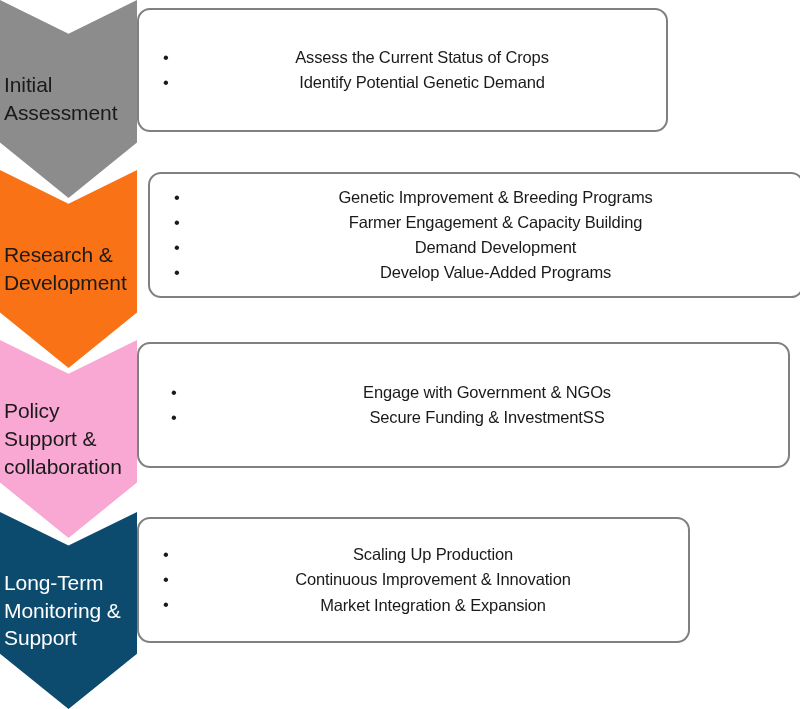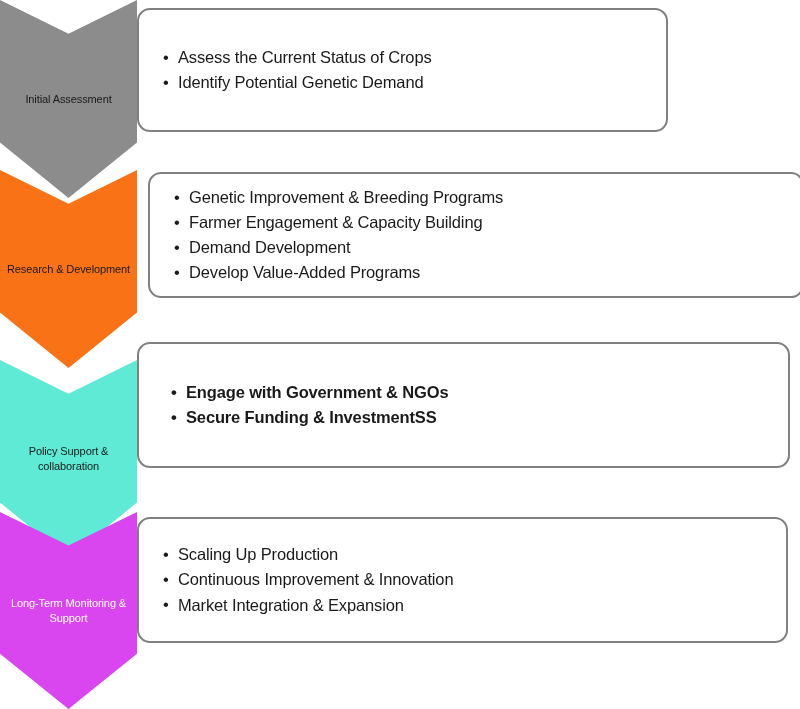--- a/index.html
+++ b/index.html
@@ -37,42 +37,43 @@
     width: 137px;
     -webkit-clip-path: polygon(0% 0%, 50% 17%, 100% 0%, 100% 72%, 50% 100%, 0% 72%);
     clip-path: polygon(0% 0%, 50% 17%, 100% 0%, 100% 72%, 50% 100%, 0% 72%);
     display: flex;
     align-items: center;
     justify-content: center;
     box-sizing: border-box;
   }
 
   .chevron-label {
-    text-align: center;
-    font-size: 11px;
+    text-align: left;
+    font-size: 21px;
     line-height: 1.32;
     letter-spacing: -0.1px;
     padding: 0 4px;
     width: 100%;
     word-wrap: break-word;
   }
 
   .chev-dark-text  .chevron-label { color: #1a1a1a; }
   .chev-light-text .chevron-label { color: #ffffff; }
 
   
   .content-box {
     position: absolute;
     background: #ffffff;
     border: 2px solid #808080;
     border-radius: 13px;
     box-sizing: border-box;
     display: flex;
     flex-direction: column;
     justify-content: center;
+    text-align: center;
   }
 
   .bullet-list {
     list-style: none;
     margin: 0;
     padding: 0 0 0 24px;
   }
 
   .bullet-item {
     position: relative;
@@ -101,25 +102,25 @@
   <div class="chevron-stack">
 
     <div class="chevron chev-dark-text" style="top:0px; height:198px; background:#8C8C8C;">
       <div class="chevron-label">Initial Assessment</div>
     </div>
 
     <div class="chevron chev-dark-text" style="top:170px; height:198px; background:#f97316;">
       <div class="chevron-label">Research &amp; Development</div>
     </div>
 
-    <div class="chevron chev-dark-text" style="top:360px; height:198px; background:#5eead4;">
+    <div class="chevron chev-dark-text" style="top:340px; height:198px; background:#f9a8d4;">
       <div class="chevron-label">Policy Support &amp; collaboration</div>
     </div>
 
-    <div class="chevron chev-light-text" style="top:512px; height:197px; background:#d946ef;">
+    <div class="chevron chev-light-text" style="top:512px; height:197px; background:#0c4a6e;">
       <div class="chevron-label">Long-Term Monitoring &amp; Support</div>
     </div>
 
   </div>
 
   <div class="content-box" style="left:137px; top:8px; width:531px; height:124px;">
     <ul class="bullet-list">
       <li class="bullet-item">Assess the Current Status of Crops</li>
       <li class="bullet-item">Identify Potential Genetic Demand</li>
     </ul>
@@ -127,28 +128,28 @@
 
   <div class="content-box" style="left:148px; top:172px; width:656px; height:126px;">
     <ul class="bullet-list">
       <li class="bullet-item">Genetic Improvement &amp; Breeding Programs</li>
       <li class="bullet-item">Farmer Engagement &amp; Capacity Building</li>
       <li class="bullet-item">Demand Development</li>
       <li class="bullet-item">Develop Value-Added Programs</li>
     </ul>
   </div>
 
-  <div class="content-box" style="left:137px; top:342px; width:653px; height:126px;font-weight:bold;">
+  <div class="content-box" style="left:137px; top:342px; width:653px; height:126px;">
     <ul class="bullet-list" style="padding-left:32px;">
       <li class="bullet-item">Engage with Government &amp; NGOs</li>
       <li class="bullet-item">Secure Funding &amp; InvestmentSS</li>
     </ul>
   </div>
 
-  <div class="content-box" style="left:137px; top:517px; width:651px; height:126px;">
+  <div class="content-box" style="left:137px; top:517px; width:553px; height:126px;">
     <ul class="bullet-list">
       <li class="bullet-item">Scaling Up Production</li>
       <li class="bullet-item">Continuous Improvement &amp; Innovation</li>
       <li class="bullet-item">Market Integration &amp; Expansion</li>
     </ul>
   </div>
 
 </div>
 
 </body></html>

